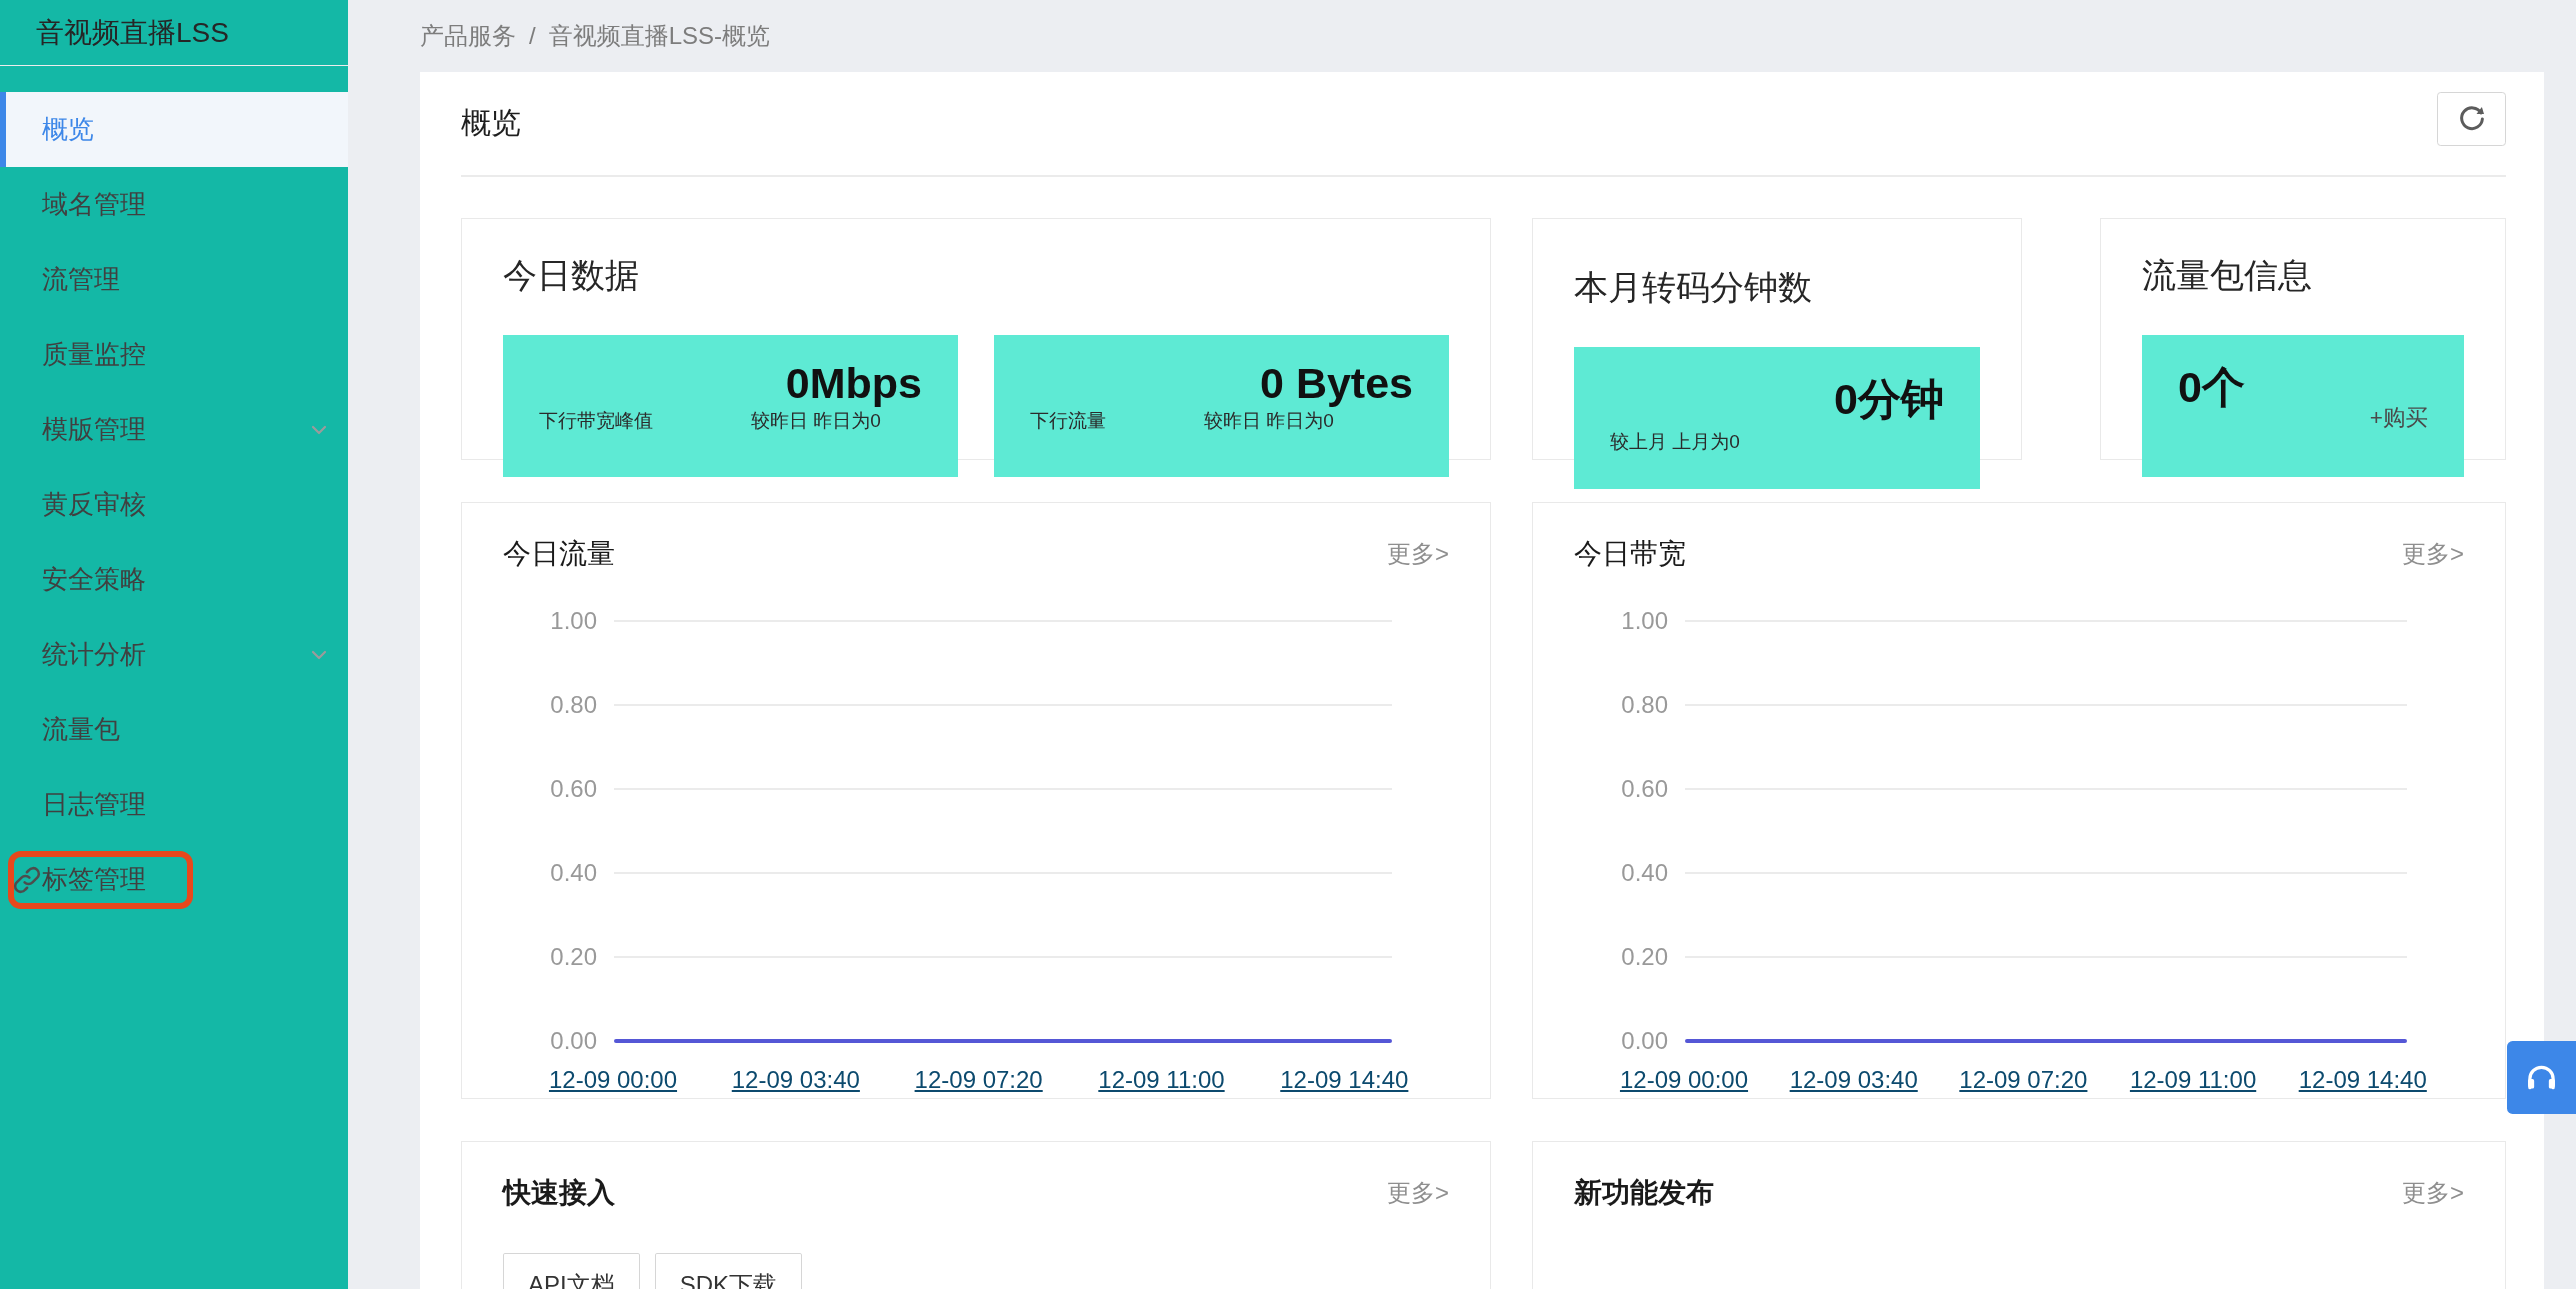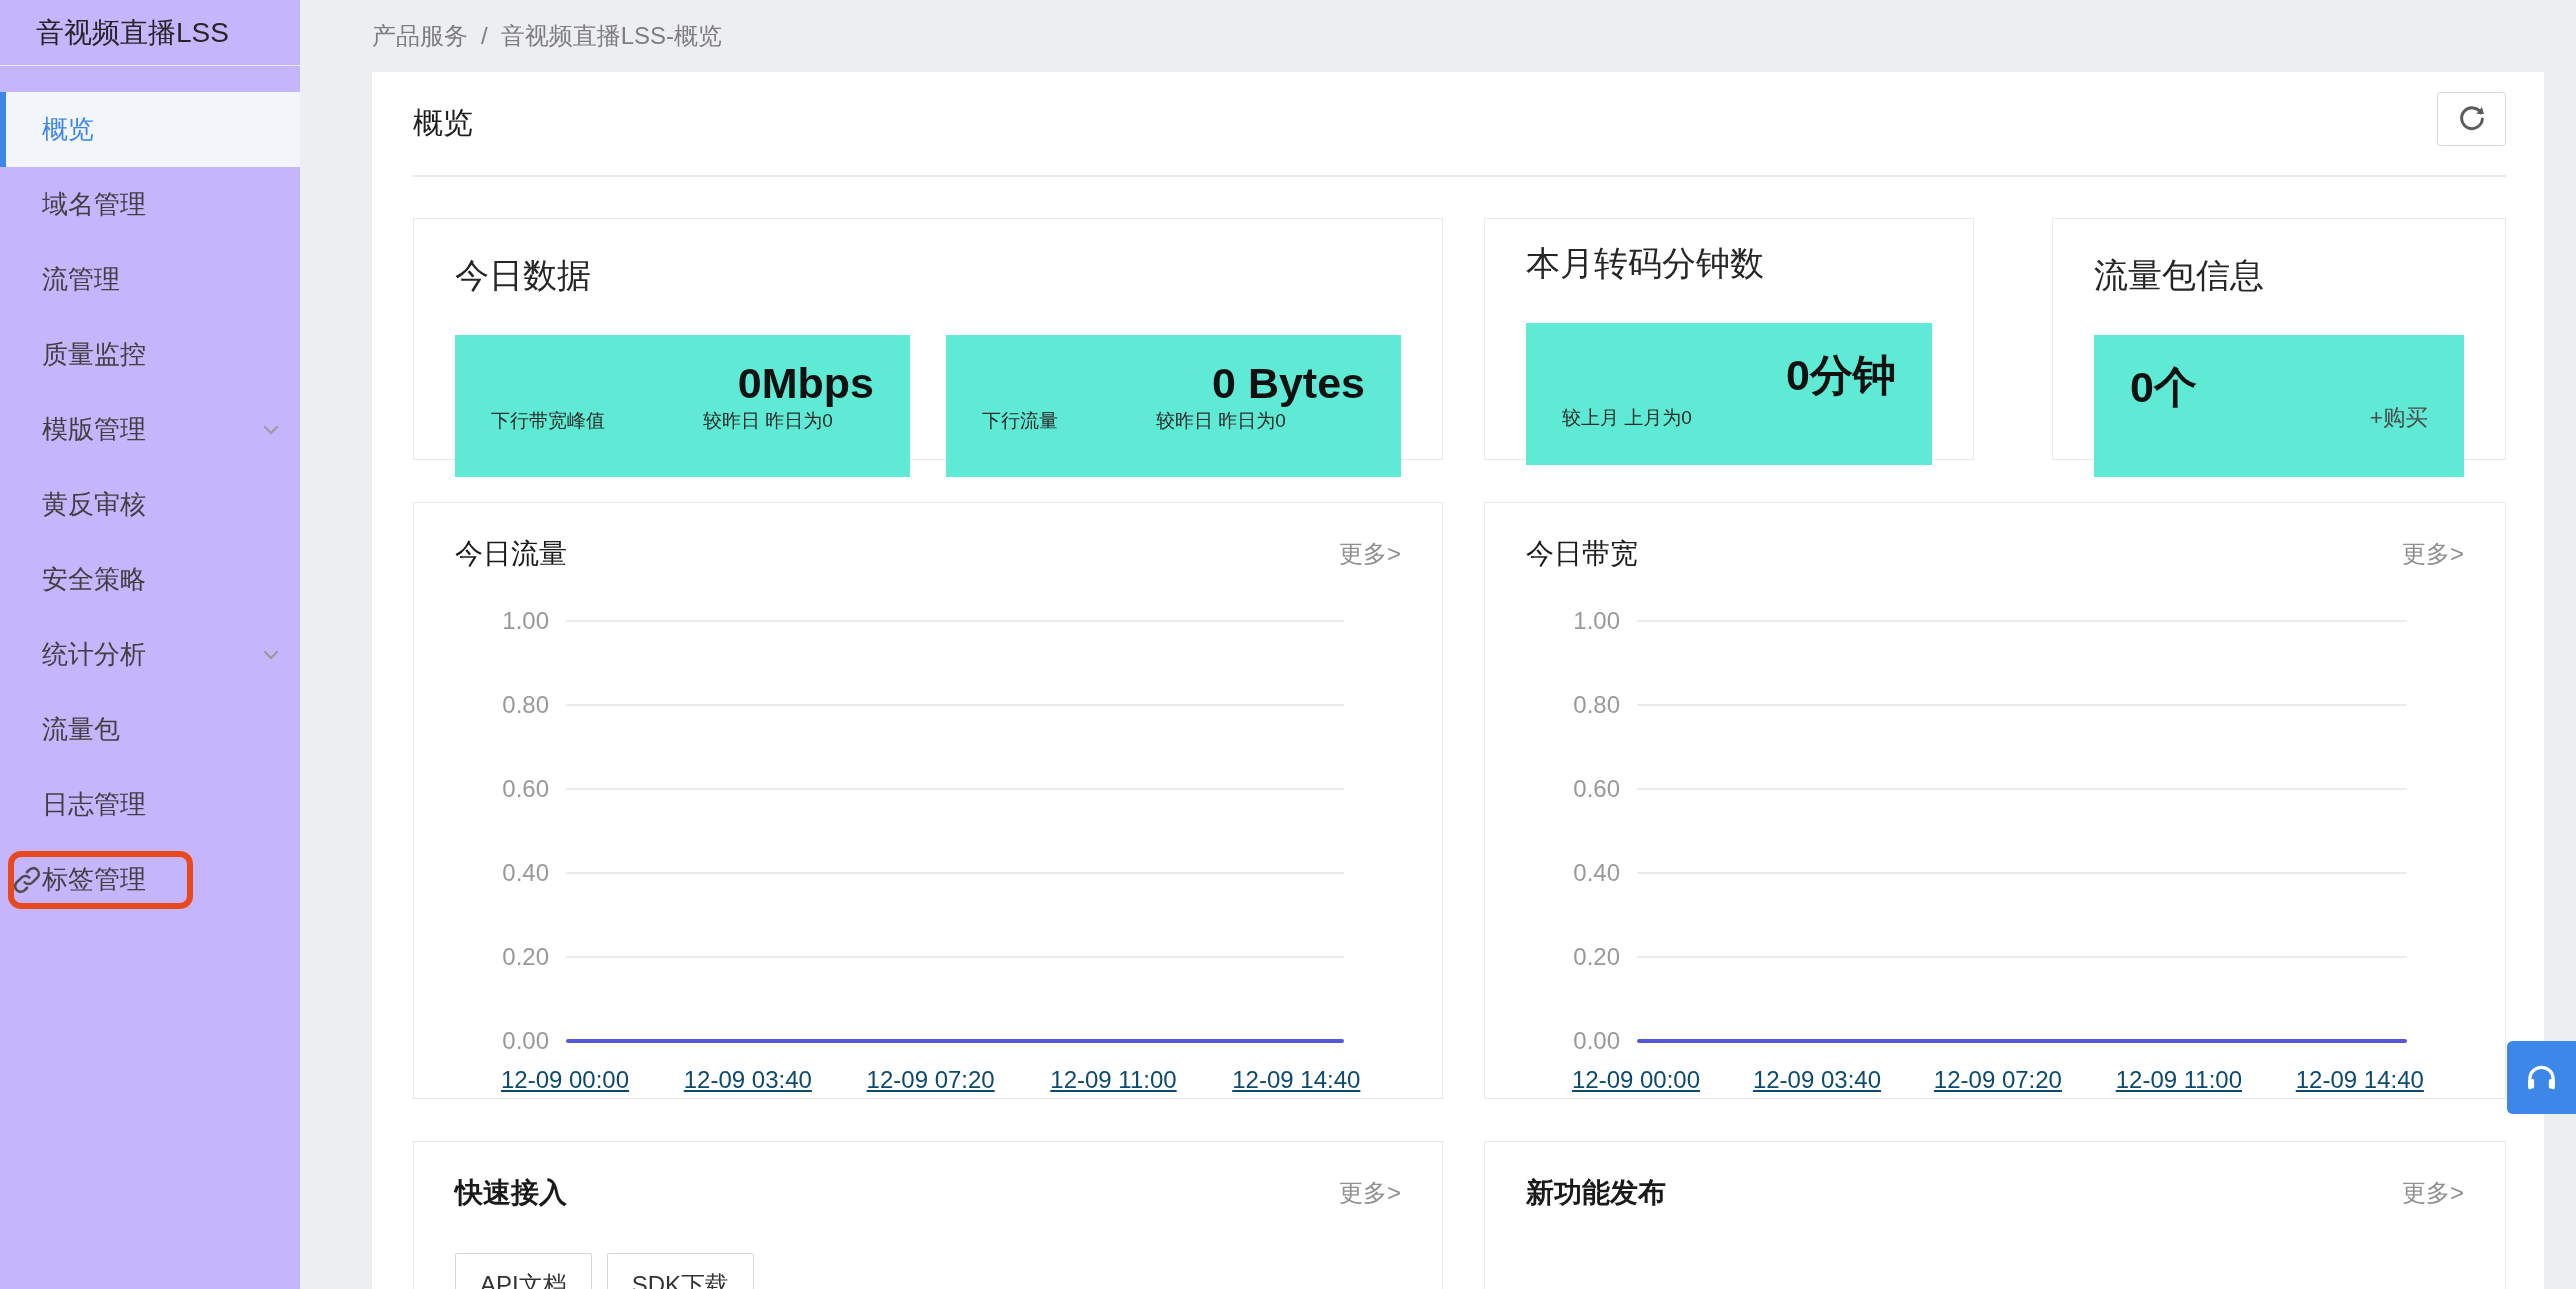--- a/index.html
+++ b/index.html
@@ -2,21 +2,21 @@
 <html style="font-size:15px"><head>
 <meta charset="utf-8">
 <style>
   * { margin:0; padding:0; box-sizing:border-box; }
   html,body { width:2576px; height:1290px; overflow:hidden; }
   body {
     font-family:"Liberation Sans","DejaVu Sans",sans-serif;
     background:#eceef2; display:flex; color:#404040;
   }
   
-  .sidebar { width:300px; flex-shrink:0; background:#c4b5fd; position:relative; }
+  .sidebar { width:348px; flex-shrink:0; background:#14b8a6; position:relative; }
   .side-title {
     height:66px; display:flex; align-items:center; padding-left:36px;
     font-size:28px; color:#262626; border-bottom:1.9px solid #ececec;
   }
   .nav { margin-top:26px; }
   .nav-item {
     position:relative; height:75px; display:flex; align-items:center;
     padding-left:42px; font-size:26px; color:#404040; cursor:pointer;
   }
   .nav-item.active { background:#f2f6fb; color:#3d87e8; }
@@ -42,21 +42,21 @@
     display:flex; align-items:center; justify-content:center; cursor:pointer;
   }
   .divider { height:1.9px; background:#ebebeb; }
   
   .row { display:flex; }
   .row1 { margin-top:41px; }
   .row2 { margin-top:42px; }
   .row3 { margin-top:42px; }
   .card { background:#fff; border:1.9px solid #e9e9e9; }
   .c-today   { width:1030px; margin-right:41px; height:242px; padding:34px 41px 0 41px; }
-  .c-trans   { width:490px;  margin-right:37px; height:242px; padding:22px 41px 0 41px; }
+  .c-trans   { width:490px;  margin-right:37px; height:242px; padding:46px 41px 0 41px; }
   .c-pack    { flex:1; height:242px; padding:34px 41px 0 41px;margin-left:41px; }
   .card-title { font-size:34px; color:#262626; }
   .metrics { margin-top:36px; display:flex; gap:36px; }
   .mbox { flex:1; height:142px; background:#5eead4; padding:24px 36px 0 36px;text-align:right; }
   .mval { font-size:43px; font-weight:600; color:#111; }
   .msub { font-size:19px; color:#2b2b2b; display:flex; gap:98px; white-space:nowrap; }
   .pack-box { display:flex; justify-content:space-between; }
   .buy-link { align-self:center; font-size:22.5px; color:#4a4a4a; cursor:pointer; }
   
   .c-chart1 { width:1030px; margin-right:41px; height:597px; padding:32px 41px 8px 41px; }

